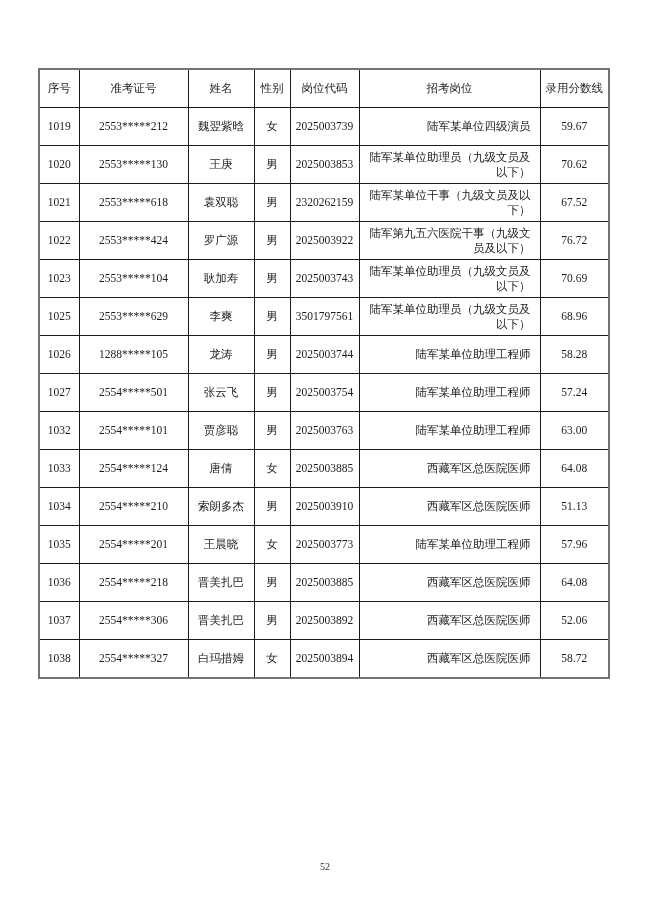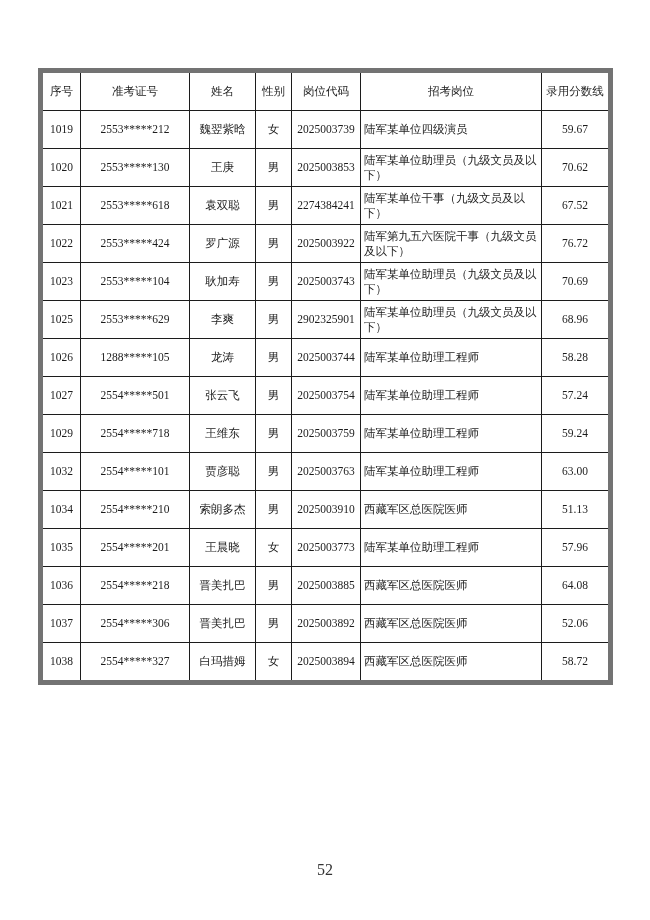--- a/index.html
+++ b/index.html
@@ -16,47 +16,47 @@
     font-family: "Liberation Serif", "DejaVu Serif", serif;
     color: #1c1c1c;
   }
   table.score-table {
     position: absolute;
     left: 38px;
     top: 68px;
     width: 570px;
     border-collapse: collapse;
     table-layout: fixed;
-    border: 5px solid #737373;
+    border: 2px solid #737373;
   }
   .score-table th,
   .score-table td {
     border: 1px solid #1c1c1c;
     font-size: 11.5px;
     font-weight: normal;
     text-align: center;
     vertical-align: middle;
     height: 35px;
     padding: 1px 2px;
     line-height: 1.3;
     overflow: hidden;
     word-break: break-all;
   }
   .score-table td.pos {
-    text-align: left;
-    padding: 1px 3px;
+    text-align: right;
+    padding: 1px 9px;
     margin-left: 39px;
   }
   .page-number {
     position: absolute;
     top: 861px;
     left: 0;
     width: 650px;
     text-align: center;
-    font-size: 16px;
+    font-size: 10px;
     color: #333333;
   }
 </style>
 </head>
 <body>
 
 <div class="sheet">
 
   <table class="score-table">
     <colgroup>
@@ -96,21 +96,21 @@
     <td>男</td>
     <td>2025003853</td>
     <td class="pos">陆军某单位助理员（九级文员及以下）</td>
     <td>70.62</td>
   </tr>
         <tr>
     <td>1021</td>
     <td>2553*****618</td>
     <td>袁双聪</td>
     <td>男</td>
-    <td>2274384241</td>
+    <td>2320262159</td>
     <td class="pos">陆军某单位干事（九级文员及以下）</td>
     <td>67.52</td>
   </tr>
         <tr>
     <td>1022</td>
     <td>2553*****424</td>
     <td>罗广源</td>
     <td>男</td>
     <td>2025003922</td>
     <td class="pos">陆军第九五六医院干事（九级文员及以下）</td>
@@ -123,21 +123,21 @@
     <td>男</td>
     <td>2025003743</td>
     <td class="pos">陆军某单位助理员（九级文员及以下）</td>
     <td>70.69</td>
   </tr>
         <tr>
     <td>1025</td>
     <td>2553*****629</td>
     <td>李爽</td>
     <td>男</td>
-    <td>2902325901</td>
+    <td>3501797561</td>
     <td class="pos">陆军某单位助理员（九级文员及以下）</td>
     <td>68.96</td>
   </tr>
         <tr>
     <td>1026</td>
     <td>1288*****105</td>
     <td>龙涛</td>
     <td>男</td>
     <td>2025003744</td>
     <td class="pos">陆军某单位助理工程师</td>
@@ -146,38 +146,38 @@
         <tr>
     <td>1027</td>
     <td>2554*****501</td>
     <td>张云飞</td>
     <td>男</td>
     <td>2025003754</td>
     <td class="pos">陆军某单位助理工程师</td>
     <td>57.24</td>
   </tr>
         <tr>
-    <td>1029</td>
-    <td>2554*****718</td>
-    <td>王维东</td>
-    <td>男</td>
-    <td>2025003759</td>
-    <td class="pos">陆军某单位助理工程师</td>
-    <td>59.24</td>
-  </tr>
-        <tr>
     <td>1032</td>
     <td>2554*****101</td>
     <td>贾彦聪</td>
     <td>男</td>
     <td>2025003763</td>
     <td class="pos">陆军某单位助理工程师</td>
     <td>63.00</td>
   </tr>
         <tr>
+    <td>1033</td>
+    <td>2554*****124</td>
+    <td>唐倩</td>
+    <td>女</td>
+    <td>2025003885</td>
+    <td class="pos">西藏军区总医院医师</td>
+    <td>64.08</td>
+  </tr>
+        <tr>
     <td>1034</td>
     <td>2554*****210</td>
     <td>索朗多杰</td>
     <td>男</td>
     <td>2025003910</td>
     <td class="pos">西藏军区总医院医师</td>
     <td>51.13</td>
   </tr>
         <tr>
     <td>1035</td>

